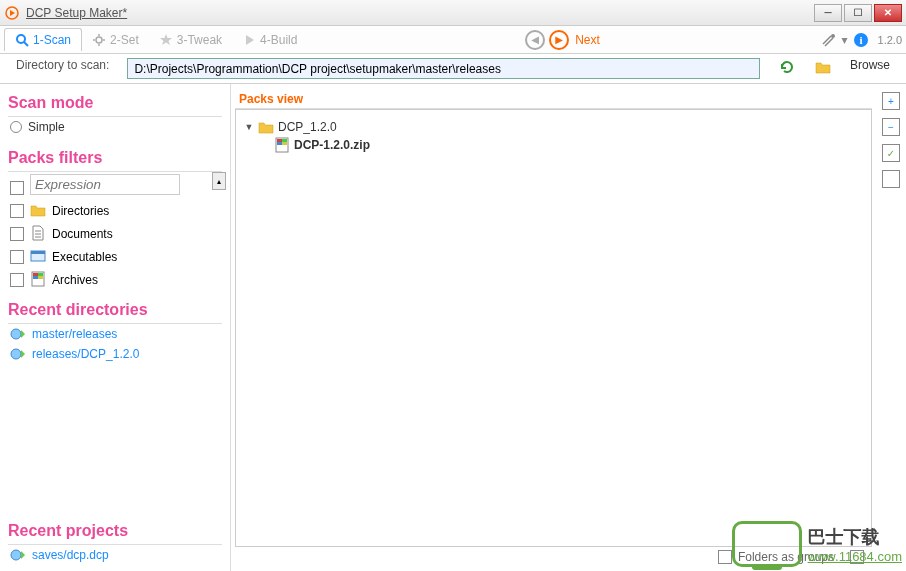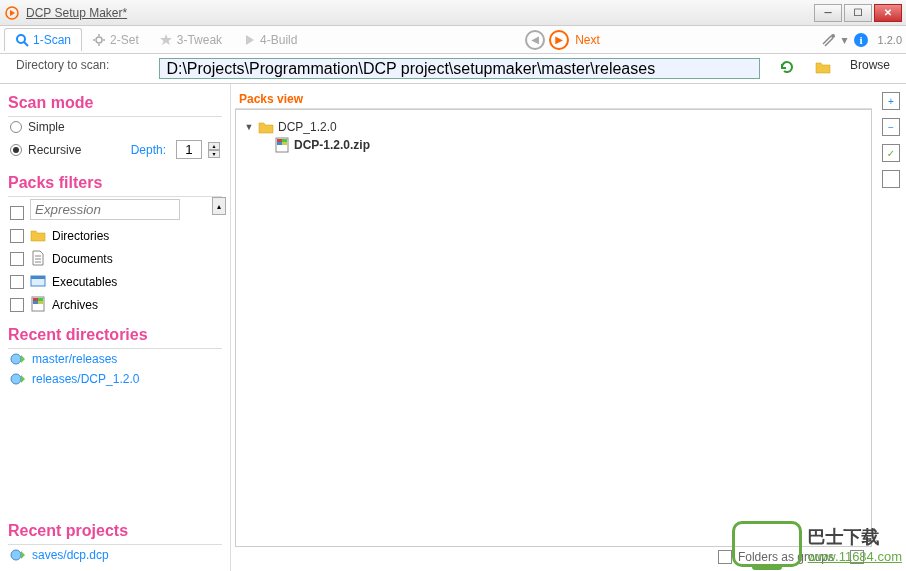--- a/index.html
+++ b/index.html
@@ -19,21 +19,21 @@
     .spacer { flex: 1; }
     .navbtn { width: 20px; height: 20px; border: 2px solid; border-radius: 50%; display: flex; align-items: center; justify-content: center; margin: 0 2px; font-size: 10px; cursor: pointer; }
     .navbtn.back { border-color: #aaa; color: #aaa; }
     .navbtn.next { border-color: #ff6600; color: #ff6600; }
     .nav-label { color: #ff6600; margin-left: 4px; cursor: pointer; }
     .tool-icon { width: 18px; height: 18px; margin: 0 4px; display: flex; align-items: center; justify-content: center; cursor: pointer; }
     .version { color: #888; font-size: 11px; margin-left: 4px; }
     
     .dirbar { height: 30px; border-bottom: 1px solid #d0d0d0; display: flex; padding: 4px 16px; gap: 18px; }
     .dirbar-label { color: #555; font-size: 12px; }
-    .dirbar input { flex: 1; border: 1px solid #7a9; padding: 3px 6px; font-size: 16px; background: #eef4ff; font-family: inherit; margin-left: 32px; }
+    .dirbar input { flex: 1; border: 1px solid #7a9; padding: 3px 6px; font-size: 12px; background: #eef4ff; font-family: inherit; }
     .icon-btn { width: 18px; height: 18px; display: flex; align-items: center; justify-content: center; cursor: pointer; }
     .browse-label { color: #333; cursor: pointer; }
     
     .content { display: flex; height: calc(100% - 84px); }
     .sidebar { width: 230px; padding: 6px 8px; display: flex; flex-direction: column; gap: 8px; }
     
     .section-title { color: #ec4899; font-weight: bold; font-size: 16px; padding: 4px 0; border-bottom: 1px solid #ddd; }
     
     .radio-row { display: flex; align-items: center; gap: 6px; padding: 3px 2px; }
     .radio { width: 12px; height: 12px; border: 1px solid #888; border-radius: 50%; display: inline-flex; align-items: center; justify-content: center; cursor: pointer; }
@@ -176,30 +176,20 @@
 
 <div class="content">
 
   <div class="sidebar">
     <div>
       <div class="section-title">Scan mode</div>
       <div class="radio-row">
         <span class="radio"></span>
         <span class="radio-label">Simple</span>
       </div>
-      <div class="radio-row">
-        <span class="radio checked"></span>
-        <span class="radio-label">Recursive</span>
-        <span class="depth-label">Depth:</span>
-        <input class="depth-input" value="1" style="">
-        <div class="spinner-btns">
-          <div class="spinner-btn">▴</div>
-          <div class="spinner-btn">▾</div>
-        </div>
-      </div>
     </div>
 
     <div>
       <div class="section-title">Packs filters</div>
       <div class="filter-list">
         <div class="filter-scroll">▴</div>
         <div class="filter-row">
           <span class="checkbox"></span>
           <input class="filter-input" placeholder="Expression" style="">
         </div>

